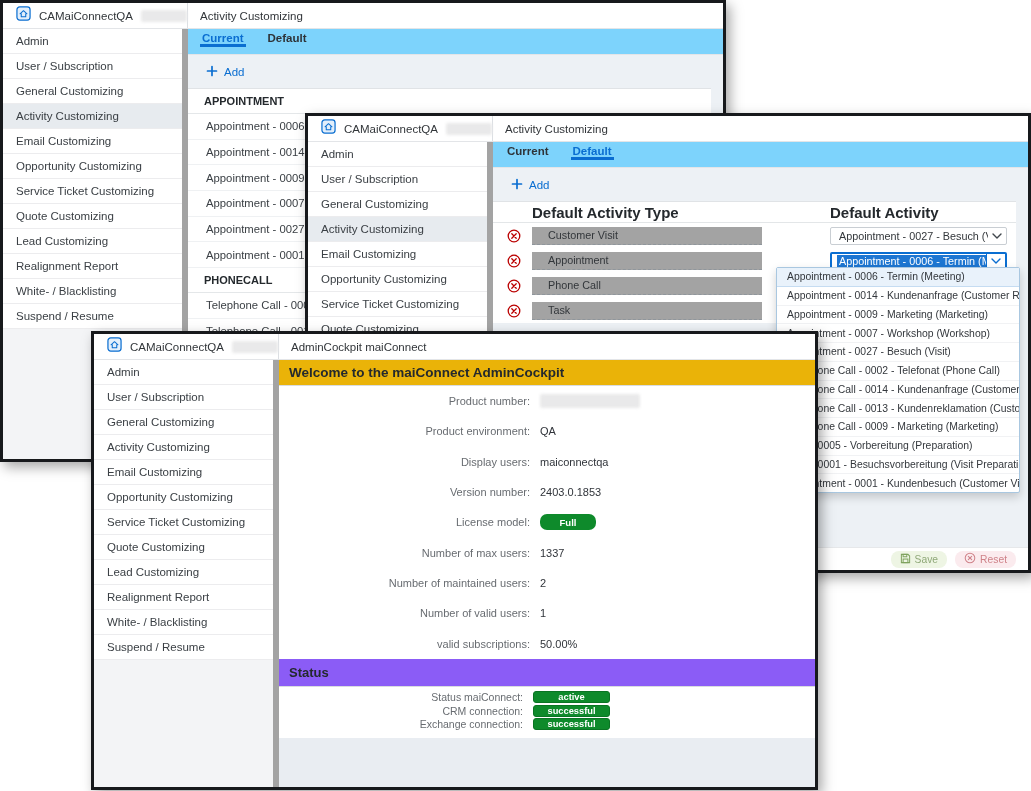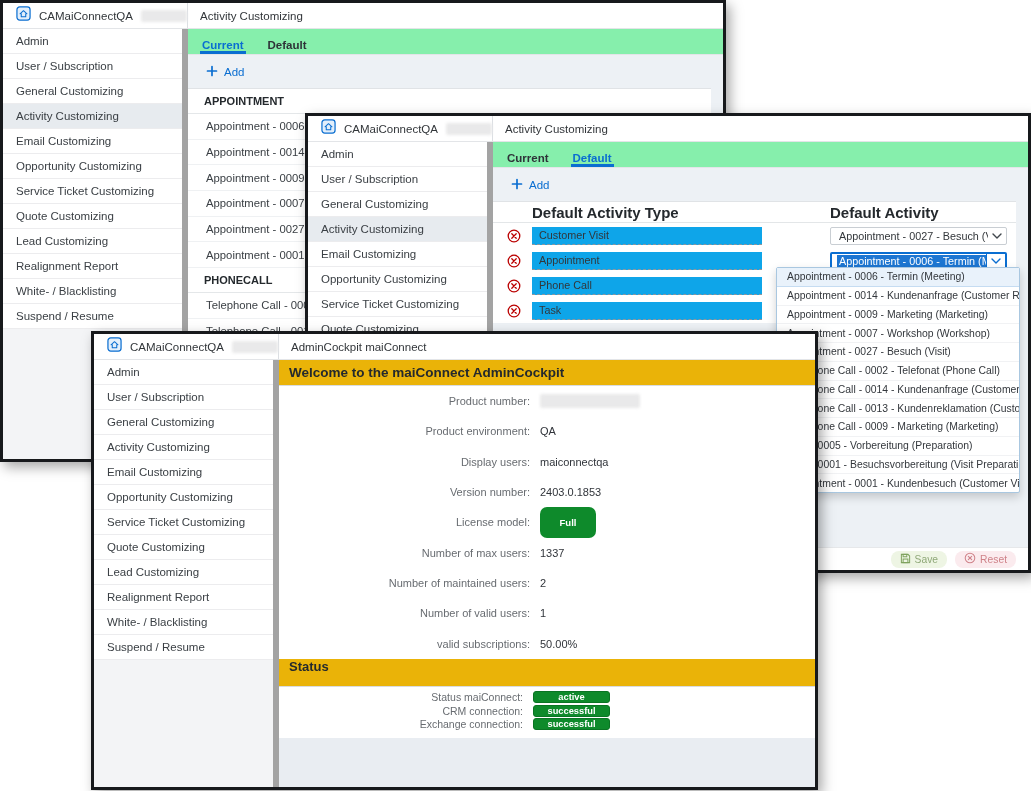--- a/index.html
+++ b/index.html
@@ -18,39 +18,39 @@
   .hdr-blur{width:68px;height:12px;background:#e9e9ea;border-radius:2px;filter:blur(1.5px);}
   .wh-right{flex:1;display:flex;align-items:center;padding-left:12px;font-size:11.5px;color:#32363a;}
 
   .win-body{flex:1;display:flex;min-height:0;overflow:hidden;}
   .sidebar{width:185px;flex:0 0 185px;border-right:6px solid #a3a3a3;display:flex;flex-direction:column;background:#fff;box-sizing:border-box;}
   .sb-item{flex:0 0 24px;height:24px;border-bottom:1px solid #ececee;font-size:11.5px;color:#3b4045;display:flex;align-items:center;padding-left:13px;cursor:pointer;white-space:nowrap;}
   .sb-item.selected{background:#e7ebef;}
   .sb-rest{flex:1;background:#f3f4f6;}
 
   .main{flex:1;display:flex;flex-direction:column;min-width:0;position:relative;background:#fff;}
-  .tabbar{flex:0 0 25px;border-bottom:1px solid #e3e5e8;display:flex;align-items:flex-end;padding-left:12px;gap:20px;background:#86efac;}
+  .tabbar{flex:0 0 25px;border-bottom:1px solid #e3e5e8;display:flex;align-items:flex-start;padding-left:12px;gap:20px;background:#7dd3fc;}
   .tab{display:flex;align-items:center;font-size:11.5px;font-weight:600;color:#2e3338;border-bottom:3px solid transparent;padding:3px 2px 0 2px;cursor:pointer;}
   .tab.active{color:#0a6ed1;border-bottom-color:#0a6ed1;}
 
   .content{flex:1;background:#edf1f5;display:flex;flex-direction:column;position:relative;min-height:0;}
   .add-row{flex:0 0 33px;display:flex;align-items:center;padding-left:18px;gap:6px;color:#0a6ed1;font-size:11.5px;cursor:pointer;}
   .card{background:#fff;margin-right:12px;border-top:1px solid #e0e3e6;}
 
   
   .group-header{height:24px;display:flex;align-items:center;padding-left:16px;font-size:11px;font-weight:700;color:#24292d;border-bottom:1px solid #e4e7e9;}
   .list-item{height:24.7px;display:flex;align-items:center;padding-left:18px;font-size:11.3px;color:#3b4045;border-bottom:1px solid #eff1f3;white-space:nowrap;overflow:hidden;}
 
   
   .thead{height:20px;position:relative;display:flex;align-items:center;border-bottom:1px solid #e3e6e8;font-size:15px;font-weight:700;color:#24292d;}
   .th1{margin-left:39px;}
   .th2{position:absolute;left:337px;}
   .mrow{height:25px;display:flex;align-items:center;position:relative;}
   .del-btn{margin-left:14px;width:14px;height:14px;flex:0 0 14px;cursor:pointer;display:flex;}
-  .type-input{margin-left:11px;width:230px;height:18px;background:#0ea5e9;border-bottom:1px dashed #8f969c;font-size:10.8px;color:#32363a;display:flex;align-items:center;padding-left:7px;box-sizing:border-box;}
+  .type-input{margin-left:11px;width:230px;height:18px;background:#a3a3a3;border-bottom:1px dashed #8f969c;font-size:10.8px;color:#32363a;display:flex;align-items:center;padding-left:16px;box-sizing:border-box;}
   .sel{position:absolute;left:337px;width:177px;height:18px;box-sizing:border-box;border:1px solid #c9ced3;border-radius:2px;background:#fff;display:flex;align-items:center;font-size:10.8px;color:#32363a;cursor:pointer;}
   .sel-text{flex:1;padding-left:8px;white-space:nowrap;overflow:hidden;}
   .sel .chev{width:18px;flex:0 0 18px;display:flex;justify-content:center;align-items:center;height:100%;}
   .sel.open{border:2px solid #0a6ed1;}
   .sel.open .sel-text{padding-left:5px;}
   .sel.open .sel-text span{background:#1d76d2;color:#fff;padding:1px 2px;}
   .sel.open .chev{border-left:1px solid #0a6ed1;}
 
   .dropdown{position:absolute;left:468px;top:151px;width:242px;background:#fff;border:1px solid #a9c7e0;border-radius:2px;box-shadow:0 4px 10px rgba(0,0,0,.18);z-index:10;}
   .dd-item{height:17.75px;display:flex;align-items:center;padding-left:10px;font-size:10.4px;color:#33373c;border-bottom:1px solid #f1f2f4;white-space:nowrap;overflow:hidden;cursor:pointer;}
@@ -63,22 +63,22 @@
   .btn-save{background:#eef5e4;color:#8fa878;}
   .btn-reset{background:#fbebee;color:#cf8289;}
 
   
   .welcome-row{flex:0 0 25px;border-bottom:1px solid #d9dce0;display:flex;align-items:center;padding-left:10px;font-size:13.5px;font-weight:700;color:#24292d;background:#eab308;}
   .fw-fields{background:#fff;}
   .f-row{height:30.3px;display:flex;align-items:center;}
   .f-label{width:251px;flex:0 0 251px;text-align:right;font-size:11px;color:#686c71;white-space:nowrap;}
   .f-value{margin-left:10px;font-size:11px;color:#30343a;}
   .blur-box{margin-left:10px;width:100px;height:14px;background:#e9e9ea;border-radius:2px;filter:blur(1.8px);}
-  .badge-pill{margin-left:10px;width:56px;height:31px;background:#0e8a2b;border-radius:7px;color:#fff;font-size:9.5px;font-weight:700;display:flex;align-items:center;justify-content:center;}
-  .status-head{height:27px;display:flex;align-items:flex-start;padding-left:10px;font-size:13px;font-weight:700;border-bottom:1px solid #d9dce0;background:#eab308;color:#24292d;}
+  .badge-pill{margin-left:10px;width:56px;height:16px;background:#0e8a2b;border-radius:7px;color:#fff;font-size:9.5px;font-weight:700;display:flex;align-items:center;justify-content:center;}
+  .status-head{height:27px;display:flex;align-items:center;padding-left:10px;font-size:13px;font-weight:700;border-bottom:1px solid #d9dce0;background:#8b5cf6;color:#24292d;}
   .s-rows{background:#fff;padding:4px 0 7px 0;}
   .s-row{height:13.3px;display:flex;align-items:center;}
   .s-label{width:244px;flex:0 0 244px;text-align:right;font-size:10.5px;color:#686c71;white-space:nowrap;}
   .s-badge{margin-left:10px;width:77px;height:12px;background:#0e8a2b;border:1px solid #0a7423;border-radius:3px;color:#fff;font-size:9.3px;font-weight:700;display:flex;align-items:center;justify-content:center;box-sizing:border-box;}
   .fw-strip{flex:1;background:#e9edf2;}
 </style>
 </head>
 <body>
 
 <div id="stage">

